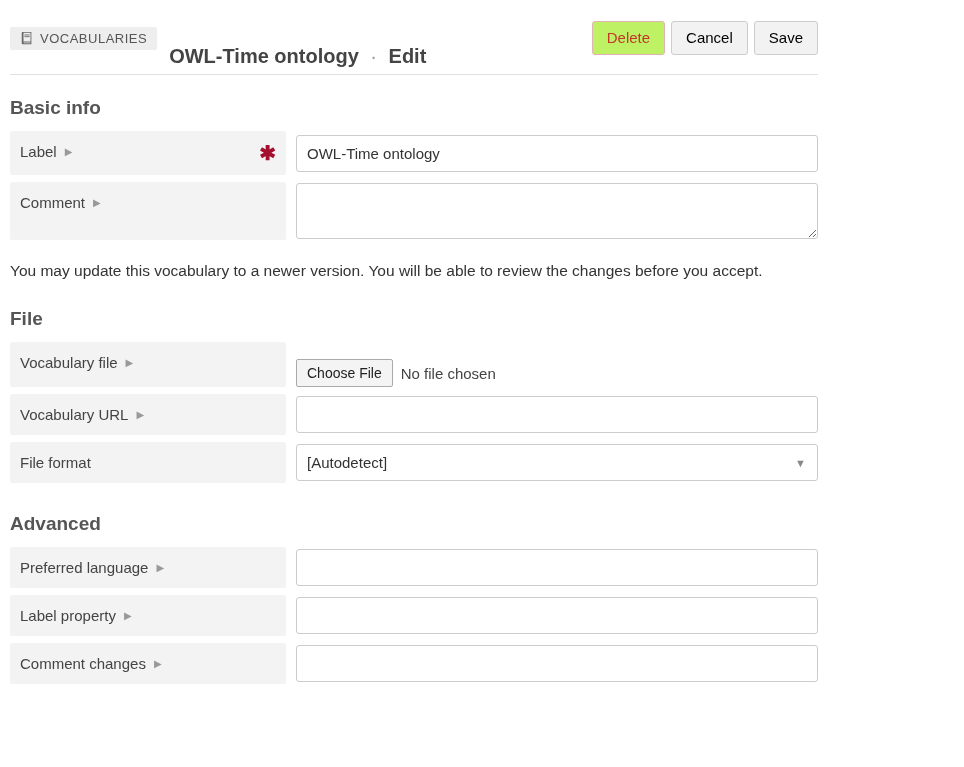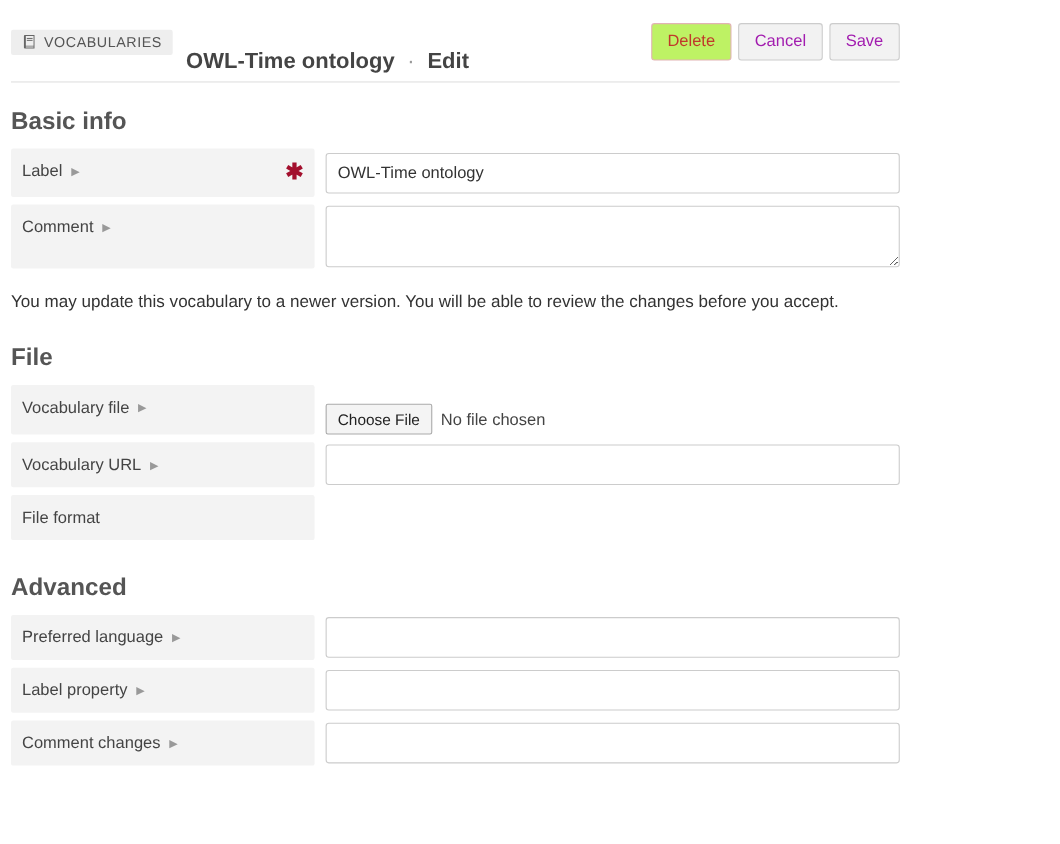--- a/index.html
+++ b/index.html
@@ -53,33 +53,33 @@
   }
   .header-right {
     display: flex;
     gap: 6px;
   }
   .btn {
     padding: 6px 14px;
     font-size: 15px;
     border: 1px solid #ccc;
     background: #f2f2f2;
-    color: #a21caf;
+    color: #000000;
     border-radius: 3px;
     cursor: pointer;
     line-height: 1.3;
   }
   .btn.danger {
     background: #bef264;
     border-color: #e2b3b3;
     color: #c0392b;
   }
 
   .section-heading {
-    font-size: 22px;
+    font-size: 19px;
     font-weight: 600;
     color: #555;
     margin: 28px 0 10px 0;
   }
   .section-heading.first { margin-top: 22px; }
 
   .form-row {
     display: flex;
     align-items: stretch;
     gap: 10px;
@@ -271,20 +271,26 @@
       <input type="text" class="text-input" value="" style="">
     </div>
   </div>
 
   <div class="form-row">
     <div class="form-label-cell">
       <span class="form-label-inner">
         <span>File format</span>
       </span>
     </div>
+    <div class="form-control-cell">
+      <div class="select-wrap">
+        <div class="select-box">[Autodetect]</div>
+        <span class="select-caret">▼</span>
+      </div>
+    </div>
   </div>
 
   <div class="section-heading">Advanced</div>
 
   <div class="form-row">
     <div class="form-label-cell">
       <span class="form-label-inner">
         <span>Preferred language</span>
         <span class="caret">▶</span>
       </span>

